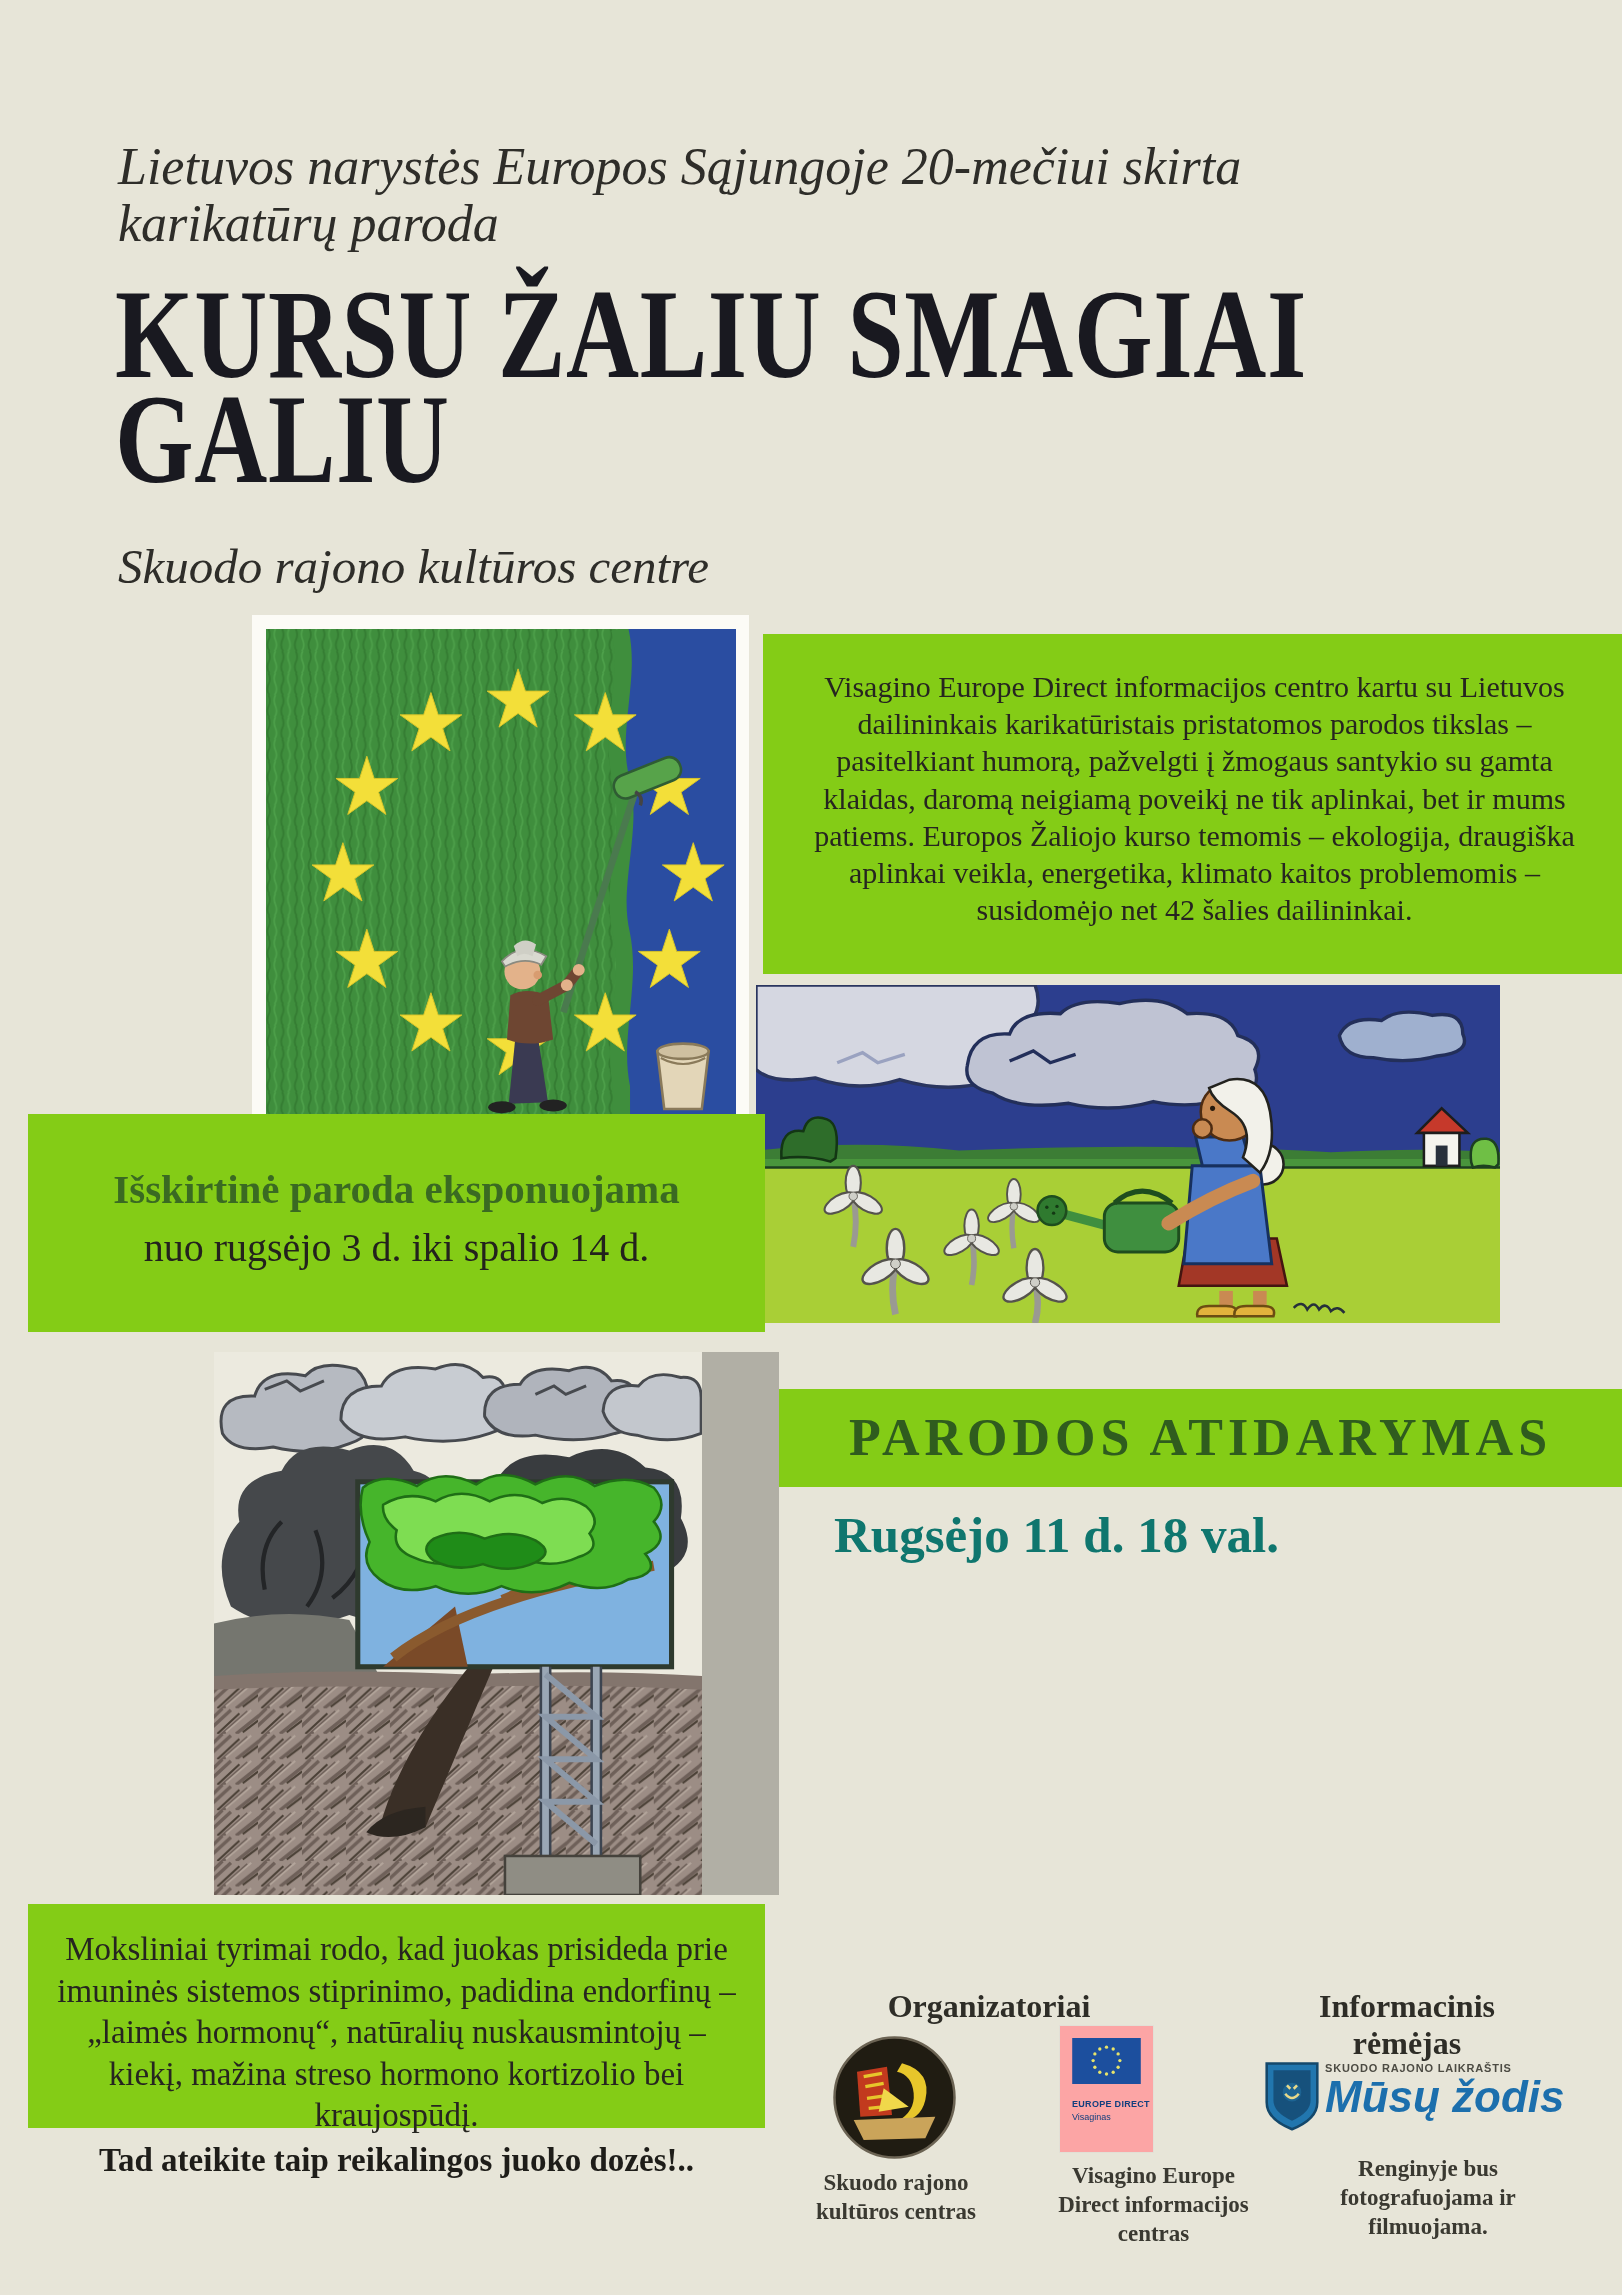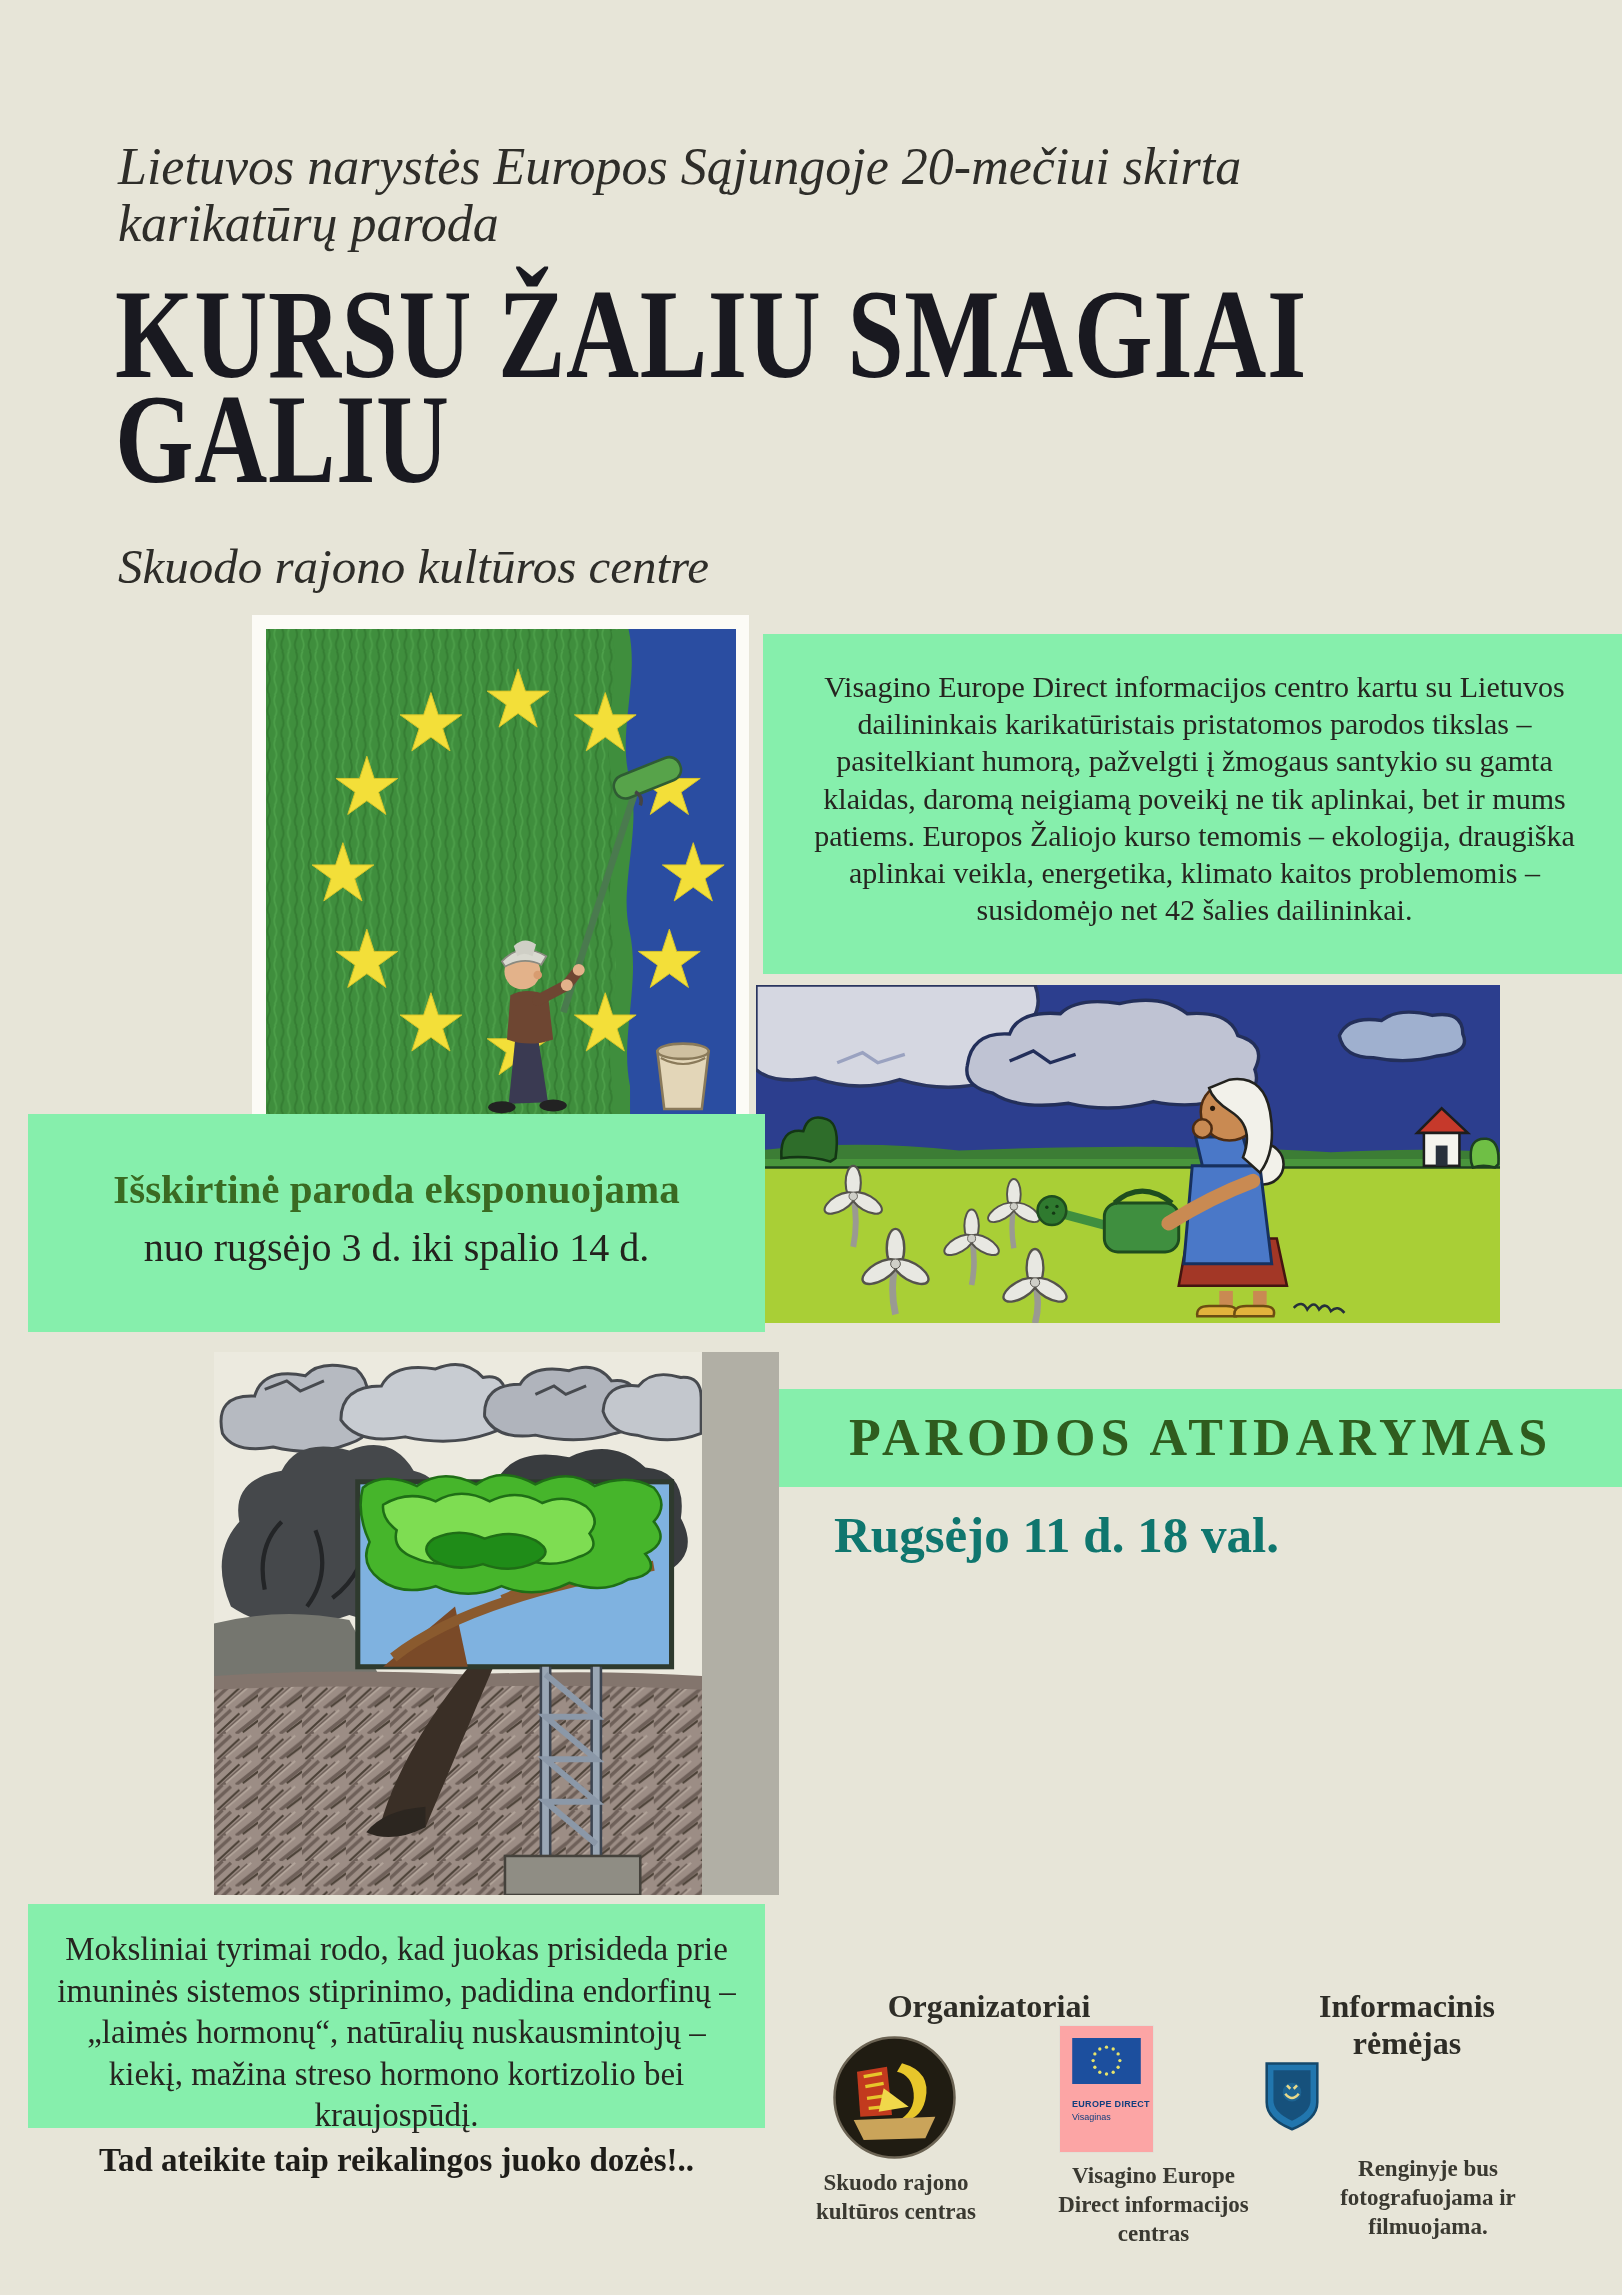--- a/index.html
+++ b/index.html
@@ -3,21 +3,21 @@
 <meta charset="utf-8">
 <style>
   html,body{margin:0;padding:0;background:#cfcdc2;}
   .poster{
     position:relative;width:1623px;height:2295px;overflow:hidden;
     background:#e7e5d8;
     font-family:"Liberation Serif", serif;
     color:#26251f;
   }
   .abs{position:absolute;}
-  .panel{background:#86efac;}
+  .panel{background:#84cc16;}
   
   .eyebrow{
     left:118px;top:138px;width:1386px;
     font-style:italic;font-size:52px;line-height:1.1;color:#2e2d29;
   }
   .title{
     left:115px;top:282px;width:1775px;
     font-weight:700;font-size:128px;line-height:0.82;letter-spacing:0.8px;color:#191920;
     transform:scaleX(0.79);transform-origin:0 0;white-space:nowrap;
   }
@@ -341,16 +341,20 @@
     <div class="eu-line2">Visaginas</div>
   </div>
   <div class="abs caption cap-visagino">Visagino Europe Direct informacijos centras</div>
 
   <svg class="abs mz-shield" viewBox="0 0 64 84">
     <path d="M2,4 L62,4 L62,50 Q62,70 32,82 Q2,70 2,50 Z" fill="#2176ae" stroke="#14486b" stroke-width="3"></path>
     <path d="M10,12 L54,12 L54,48 Q54,62 32,72 Q10,62 10,48 Z" fill="#16517c"></path>
     <circle cx="32" cy="38" r="11" fill="#1d6493"></circle>
     <path d="M24,40 q8,10 16,0 M26,30 l4,4 M38,30 l-4,4" stroke="#e8d98a" stroke-width="3" fill="none"></path>
   </svg>
+  <div class="abs mz-block">
+    <div class="mz-small">SKUODO RAJONO LAIKRAŠTIS</div>
+    <div class="mz-name">Mūsų žodis</div>
+  </div>
   <div class="abs caption cap-sponsor">Renginyje bus fotografuojama ir filmuojama.</div>
 
 </div>
 
 
 </body></html>

